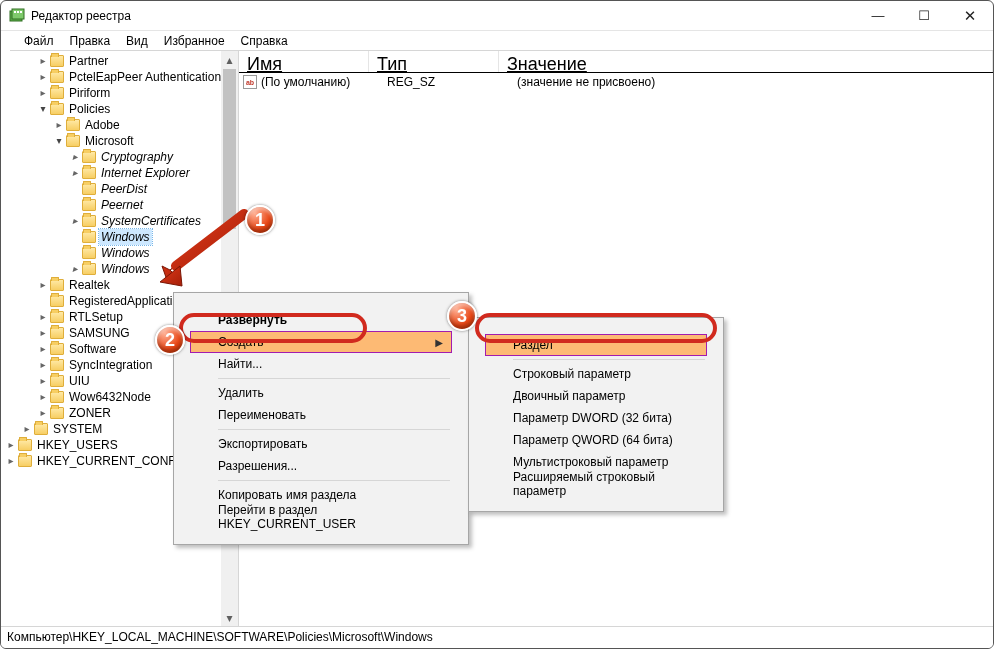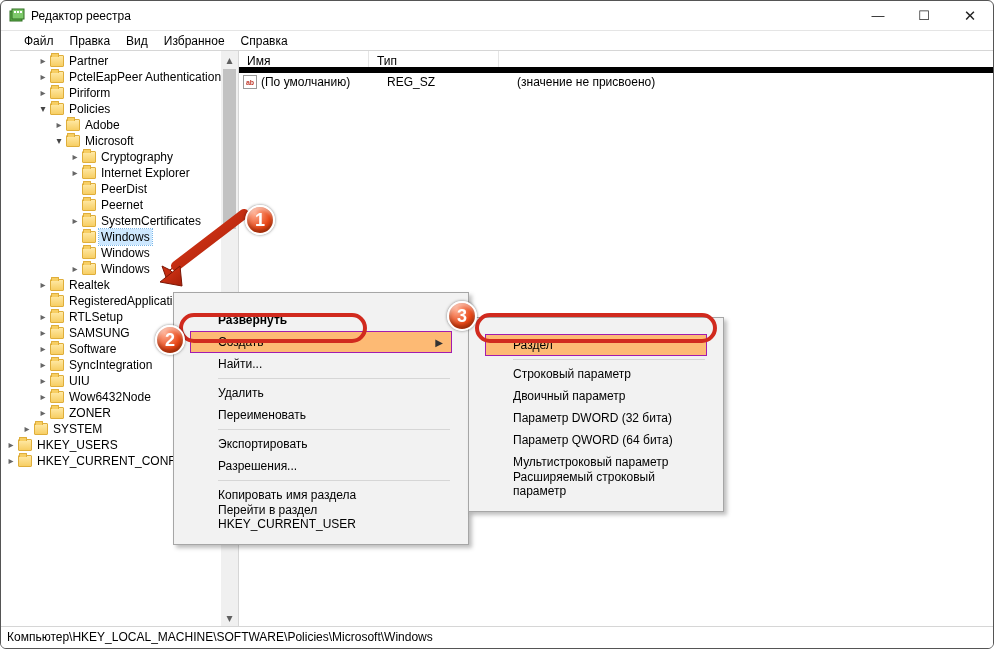--- a/index.html
+++ b/index.html
@@ -115,30 +115,31 @@
     background: #f7ce63;
     border: 1px solid #dfae3a;
     border-bottom: none;
     border-radius: 1px 1px 0 0;
   }
   .trow .label { padding: 0 2px; }
   .trow.selected .label { background: #cde8ff; outline: 1px dotted #7ab7e8; }
 
   .ind1 { padding-left: 32px; }
   .ind2 { padding-left: 48px; }
-  .ind3 { padding-left: 64px; }
+  .ind3 { padding-left: 64px; font-style: italic; }
   .ind0 { padding-left: 16px; }
   .indr { padding-left: 0px; }
 
   
   .list-pane { flex: 1; background: #fff; }
   .list-header {
     display: flex; height: 22px;
-    border-bottom: 6px solid #000000;
-    font-size: 12px;
+    border-bottom: 1px solid #000000;
+    font-size: 18px;
+    text-decoration: underline;
   }
   .list-header .col {
     padding: 3px 8px;
     border-right: 1px solid #e5e5e5;
   }
   .col-name { width: 130px; }
   .col-type { width: 130px; }
   .col-value { flex: 1; }
   .list-row {
     display: flex; align-items: center;
@@ -381,20 +382,21 @@
       <div class="sbtn top">▴</div>
       <div class="thumb"></div>
       <div class="sbtn bot">▾</div>
     </div>
   </div>
 
   <div class="list-pane">
     <div class="list-header">
       <div class="col col-name">Имя</div>
       <div class="col col-type">Тип</div>
+      <div class="col col-value">Значение</div>
     </div>
     <div class="list-row">
       <span class="reg-icon">ab</span>
       <span class="cell cell-name">(По умолчанию)</span>
       <span class="cell cell-type">REG_SZ</span>
       <span class="cell">(значение не присвоено)</span>
     </div>
   </div>
 </div>
 

